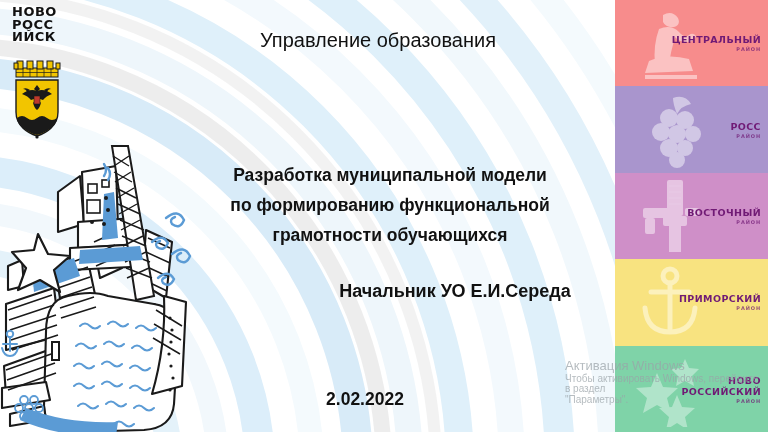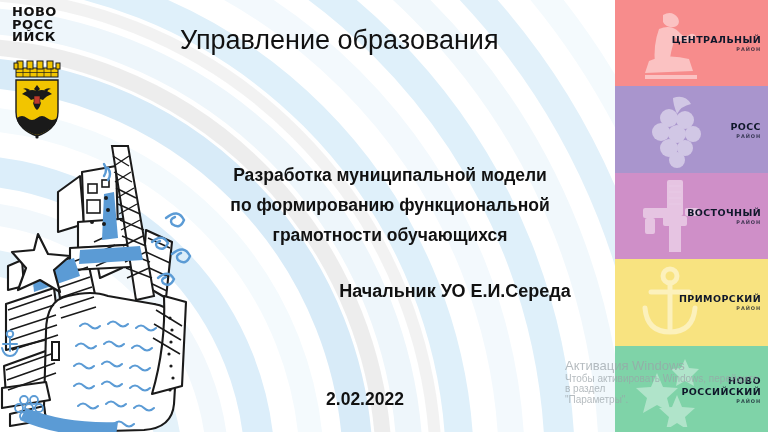--- a/index.html
+++ b/index.html
@@ -13,35 +13,35 @@
   
   .brand{position:absolute;left:12px;top:6px;width:72px;}
   .wordmark{font-family:"DejaVu Sans",sans-serif;font-weight:700;font-size:13px;line-height:12.5px;
             letter-spacing:0.5px;color:#111;white-space:pre;}
   .coat{position:absolute;left:8px;top:56px;width:58px;height:84px;}
 
   
   .city{position:absolute;left:-4px;top:138px;width:240px;height:296px;}
 
   
-  .t-org{position:absolute;left:180px;top:26px;width:420px;text-align:left;
-         font-size:27px;line-height:29px;color:#111;font-family:"Liberation Sans",sans-serif;}
+  .t-org{position:absolute;left:168px;top:26px;width:420px;text-align:center;
+         font-size:20px;line-height:29px;color:#111;font-family:"Liberation Sans",sans-serif;}
   .t-title{position:absolute;left:178px;top:160px;width:424px;text-align:center;
            font-size:17.5px;line-height:30px;font-weight:700;color:#111;}
   .t-speaker{position:absolute;left:300px;top:281px;width:310px;text-align:center;
              font-size:18px;font-weight:700;color:#111;}
   .t-date{position:absolute;left:290px;top:341px;width:150px;text-align:center;
           font-size:17.5px;font-weight:700;color:#111;margin-top:48px;}
 
   
   .strip{position:absolute;right:0;top:0;width:153px;height:432px;display:flex;flex-direction:column;}
   .district{position:relative;flex:1 1 0;overflow:hidden;}
   .district .art{position:absolute;left:18px;top:50%;transform:translateY(-50%);width:74px;height:76px;opacity:.55;}
   .district .lbl{position:absolute;right:7px;top:50%;transform:translateY(-50%);text-align:right;
-                 font-family:"DejaVu Sans",sans-serif;color:#0f172a;}
+                 font-family:"DejaVu Sans",sans-serif;color:#701a75;}
   .district .lbl .main{display:block;font-weight:700;font-size:9.5px;letter-spacing:.4px;line-height:11px;white-space:pre;}
   .district .lbl .sub{display:block;font-weight:700;font-size:5px;letter-spacing:.9px;opacity:.75;margin-top:1px;}
 
   
   .wmark{position:absolute;left:565px;top:358px;width:200px;color:#9aa3a8;opacity:.72;pointer-events:none;}
   .wmark .w1{font-size:13px;line-height:15px;}
   .wmark .w2{font-size:10px;line-height:10px;margin-top:1px;}
 </style>
 </head>
 <body>

